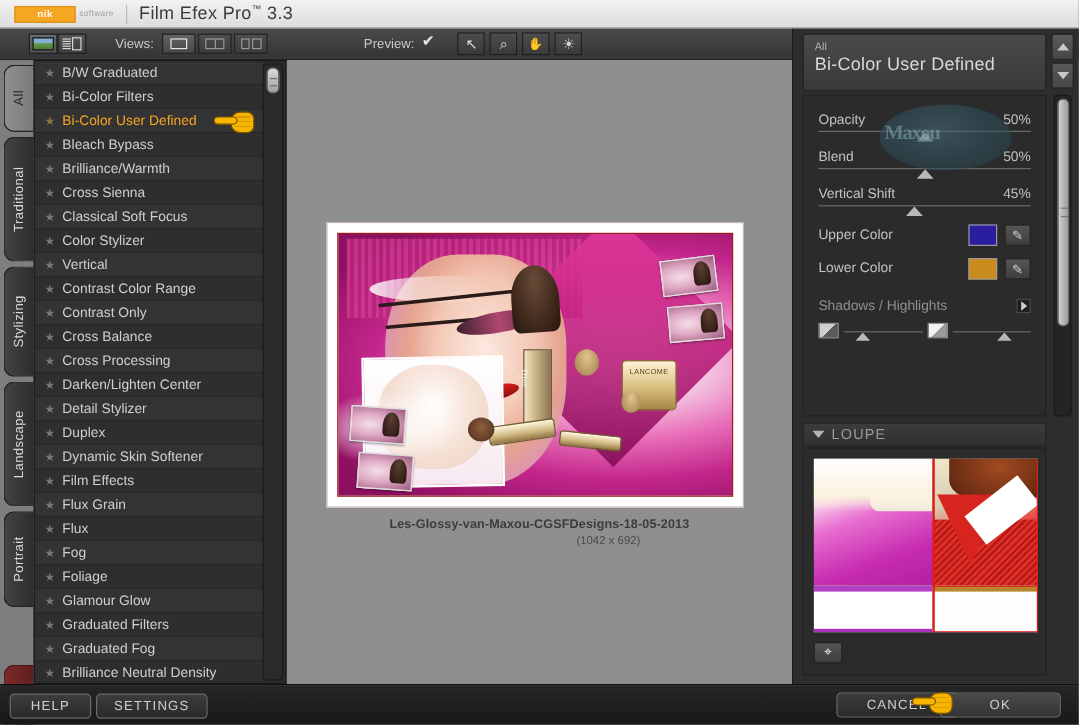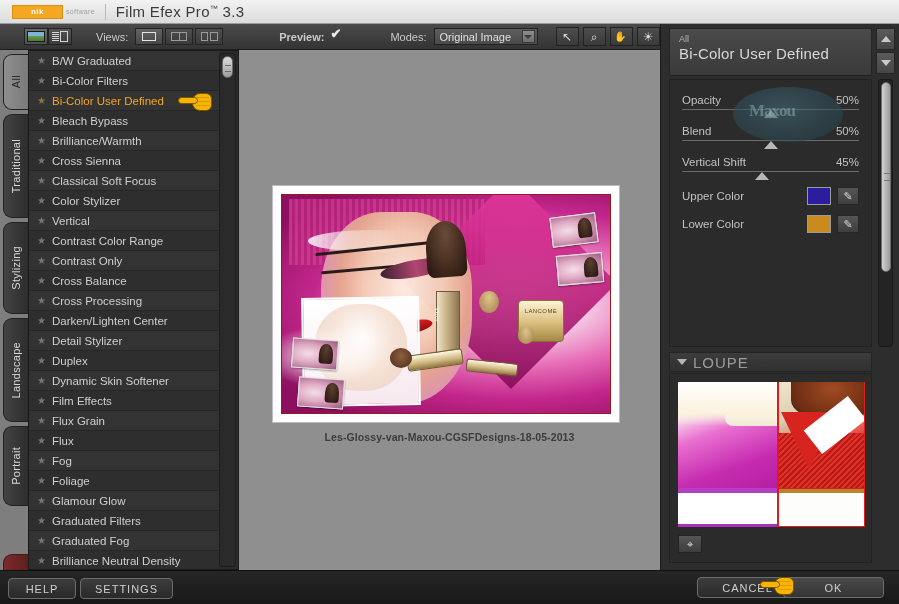--- a/index.html
+++ b/index.html
@@ -386,33 +386,33 @@
     border-top:1px solid #777; border-bottom:1px solid #777;
   }
 
   .watermark {
     position:absolute; left:72px; top:63px; width:110px; height:55px;
     border-radius:50%;
     background: radial-gradient(ellipse at 45% 40%, rgba(70,110,125,.55), rgba(30,55,65,.55));
     pointer-events:none;
   }
   .watermark span {
-    position:absolute; left:16px; top:14px; font-size:17px; font-weight:bold;
+    position:absolute; left:4px; top:14px; font-size:17px; font-weight:bold;
     color: rgba(150,190,200,.45); letter-spacing:-1px;
     font-family:"Liberation Serif", serif;
   }
 
   
   .loupe-head {
     position:absolute; left:8px; top:328px; width:203px; height:20px;
     background:linear-gradient(#3c3c3c,#303030); border:1px solid #242424;
     display:flex; align-items:center; padding-left:7px;
   }
   .loupe-caret { border-left:5px solid transparent;border-right:5px solid transparent;border-top:6px solid #b5b5b5; margin-right:6px; }
-  .loupe-title { font-size:15px; color:#9b9b9b; letter-spacing:1px; }
+  .loupe-title { font-size:12px; color:#9b9b9b; letter-spacing:1px; }
   .loupe-body {
     position:absolute; left:8px; top:349px; width:203px; height:190px;
     background:#2b2b2b; border:1px solid #222; padding:8px;
   }
   .loupe-img {
     width:187px; height:145px; position:relative; overflow:hidden;
     display:grid; grid-template-columns:53% 47%; grid-template-rows:73% 27%;
   }
   .lq { position:relative; overflow:hidden; }
   .lq1 { background: linear-gradient(160deg,#ffffff 0%,#fdeef6 22%, #e86fd0 45%, #c62bb0 75%, #b51fa0 100%); }
@@ -552,32 +552,25 @@
           </div>
       </div>
       <div class="view-btn" style="margin-left:2px;">
         <div class="vb-3">
             <i></i>
             <i></i>
           </div>
       </div>
     </div>
 
-    <div class="tb-group" style="margin-left:56px;font-weight:bold;">
+    <div class="tb-group" style="margin-left:80px;">
       <div class="tb-label">Preview:</div>
       <span class="chk"></span>
     </div>
 
-    <div class="tb-group" style="margin-left:48px;">
-      <div class="tb-label">Modes:</div>
-      <div class="mode-select">
-        <span>Original Image</span>
-        <span class="mode-arrow"></span>
-      </div>
-    </div>
 
     <div class="tb-group" style="margin-left:14px;">
       <div class="tool-btn">
         <span>↖</span>
       </div>
       <div class="tool-btn">
         <span>⌕</span>
       </div>
       <div class="tool-btn">
         <span style="font-size:10px">✋</span>
@@ -755,20 +748,21 @@
         <div class="ph-layer ph-stamp ph-s3">
             <div class="inner"></div>
           </div>
         <div class="ph-layer ph-stamp ph-s4">
             <div class="inner"></div>
           </div>
       </div>
     </div>
     <div class="caption">
       <div class="cap1">Les-Glossy-van-Maxou-CGSFDesigns-18-05-2013</div>
+      <div class="cap2">(1042 x 692)</div>
     </div>
   </div>
 
   <div class="rightpanel">
 
     <div class="rp-header">
       <div class="rp-all">All</div>
       <div class="rp-name">Bi-Color User Defined</div>
     </div>
     <div class="rp-stepper">
@@ -814,20 +808,36 @@
             <span class="swatch" style="background: rgb(43, 30, 158);"></span>
             <span class="picker">✎</span>
           </span>
         </div>
         <div class="color-row">
           <span class="lbl">Lower Color</span>
           <span class="cr-right">
             <span class="swatch" style="background: rgb(201, 138, 30);"></span>
             <span class="picker">✎</span>
           </span>
+        </div>
+        <div>
+          <div class="sh-head">
+            <span class="sh-title">Shadows / Highlights</span>
+            <span class="sh-expand"></span>
+          </div>
+          <div class="sh-sliders">
+            <span class="sh-chip dark"></span>
+            <span class="sh-tr">
+              <span class="sh-knob" style="left: 16%;"></span>
+            </span>
+            <span class="sh-chip light"></span>
+            <span class="sh-tr">
+              <span class="sh-knob" style="left: 58%;"></span>
+            </span>
+          </div>
         </div>
       </div>
 
     <div class="rp-scroll">
       <div class="th"></div>
     </div>
 
     <div class="watermark">
       <span>Maxou</span>
     </div>

